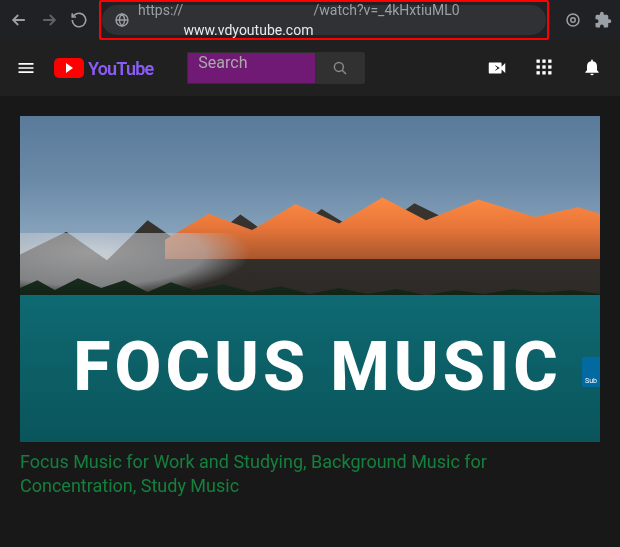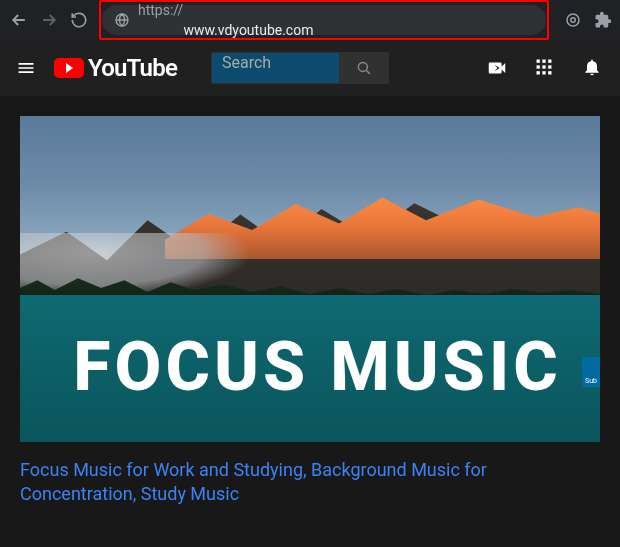--- a/index.html
+++ b/index.html
@@ -81,29 +81,29 @@
     margin-right: 4px;
   }
   .logo-tri {
     width: 0; height: 0;
     border-left: 7px solid #fff;
     border-top: 5px solid transparent;
     border-bottom: 5px solid transparent;
     margin-left: 1px;
   }
   .logo-text {
-    color: #ffffff; font-size: 24px; font-weight: 600; letter-spacing: -0.8px;
+    color: #8b5cf6; font-size: 18px; font-weight: 600; letter-spacing: -0.8px;
   }
   .search-wrap {
     display: flex;
     height: 32px;
   }
   .search-input {
     width: 128px;
-    background: #0c4a6e;
+    background: #701a75;
     border: 1px solid #303030;
     border-right: none;
     color: #aaa;
     padding: 0 10px;
     font-size: 16px;
     border-radius: 2px 0 0 2px;
     cursor:text;
   }
   .search-btn {
     width: 50px;
@@ -170,24 +170,24 @@
   .subs-badge {
     position: absolute; right: 0; bottom: 55px;
     width: 18px; height: 30px;
     background: #0369a1;
     border-radius: 2px 0 0 2px;
     font-size: 7px; color:#fff;
     display:flex; align-items:flex-end; justify-content:center;
     padding-bottom:2px;
   }
   .title {
-    margin-top: 16px;
+    margin-top: 8px;
     font-size: 18px;
     font-weight: 400;
-    color: #3b82f6;
+    color: #15803d;
     line-height: 1.35;
   }
 </style>
 </head>
 <body>
 
 <div class="browser-chrome">
   <div class="nav-icon">
     <svg width="20" height="20" viewBox="0 0 24 24" fill="none" stroke="currentColor" stroke-width="2.2">
         <path d="M19 12H5M11 18l-6-6 6-6"></path>
@@ -208,20 +208,21 @@
     <div class="highlight-box"></div>
     <span class="globe">
       <svg width="16" height="16" viewBox="0 0 24 24" fill="none" stroke="currentColor" stroke-width="2">
           <circle cx="12" cy="12" r="9"></circle>
           <path d="M3 12h18M12 3c2.5 2.5 4 6 4 9s-1.5 6.5-4 9c-2.5-2.5-4-6-4-9s1.5-6.5 4-9z"></path>
         </svg>
     </span>
     <span class="url">
       <span>https://</span>
         <span class="host">www.vdyoutube.com</span>
+        <span>/watch?v=_4kHxtiuML0</span>
     </span>
   </div>
   <div class="ext-row">
     <span class="ext-icon">
       <svg width="18" height="18" viewBox="0 0 24 24" fill="none" stroke="currentColor" stroke-width="2">
           <circle cx="12" cy="12" r="8"></circle>
           <circle cx="12" cy="12" r="3"></circle>
         </svg>
     </span>
     <span class="ext-icon">

